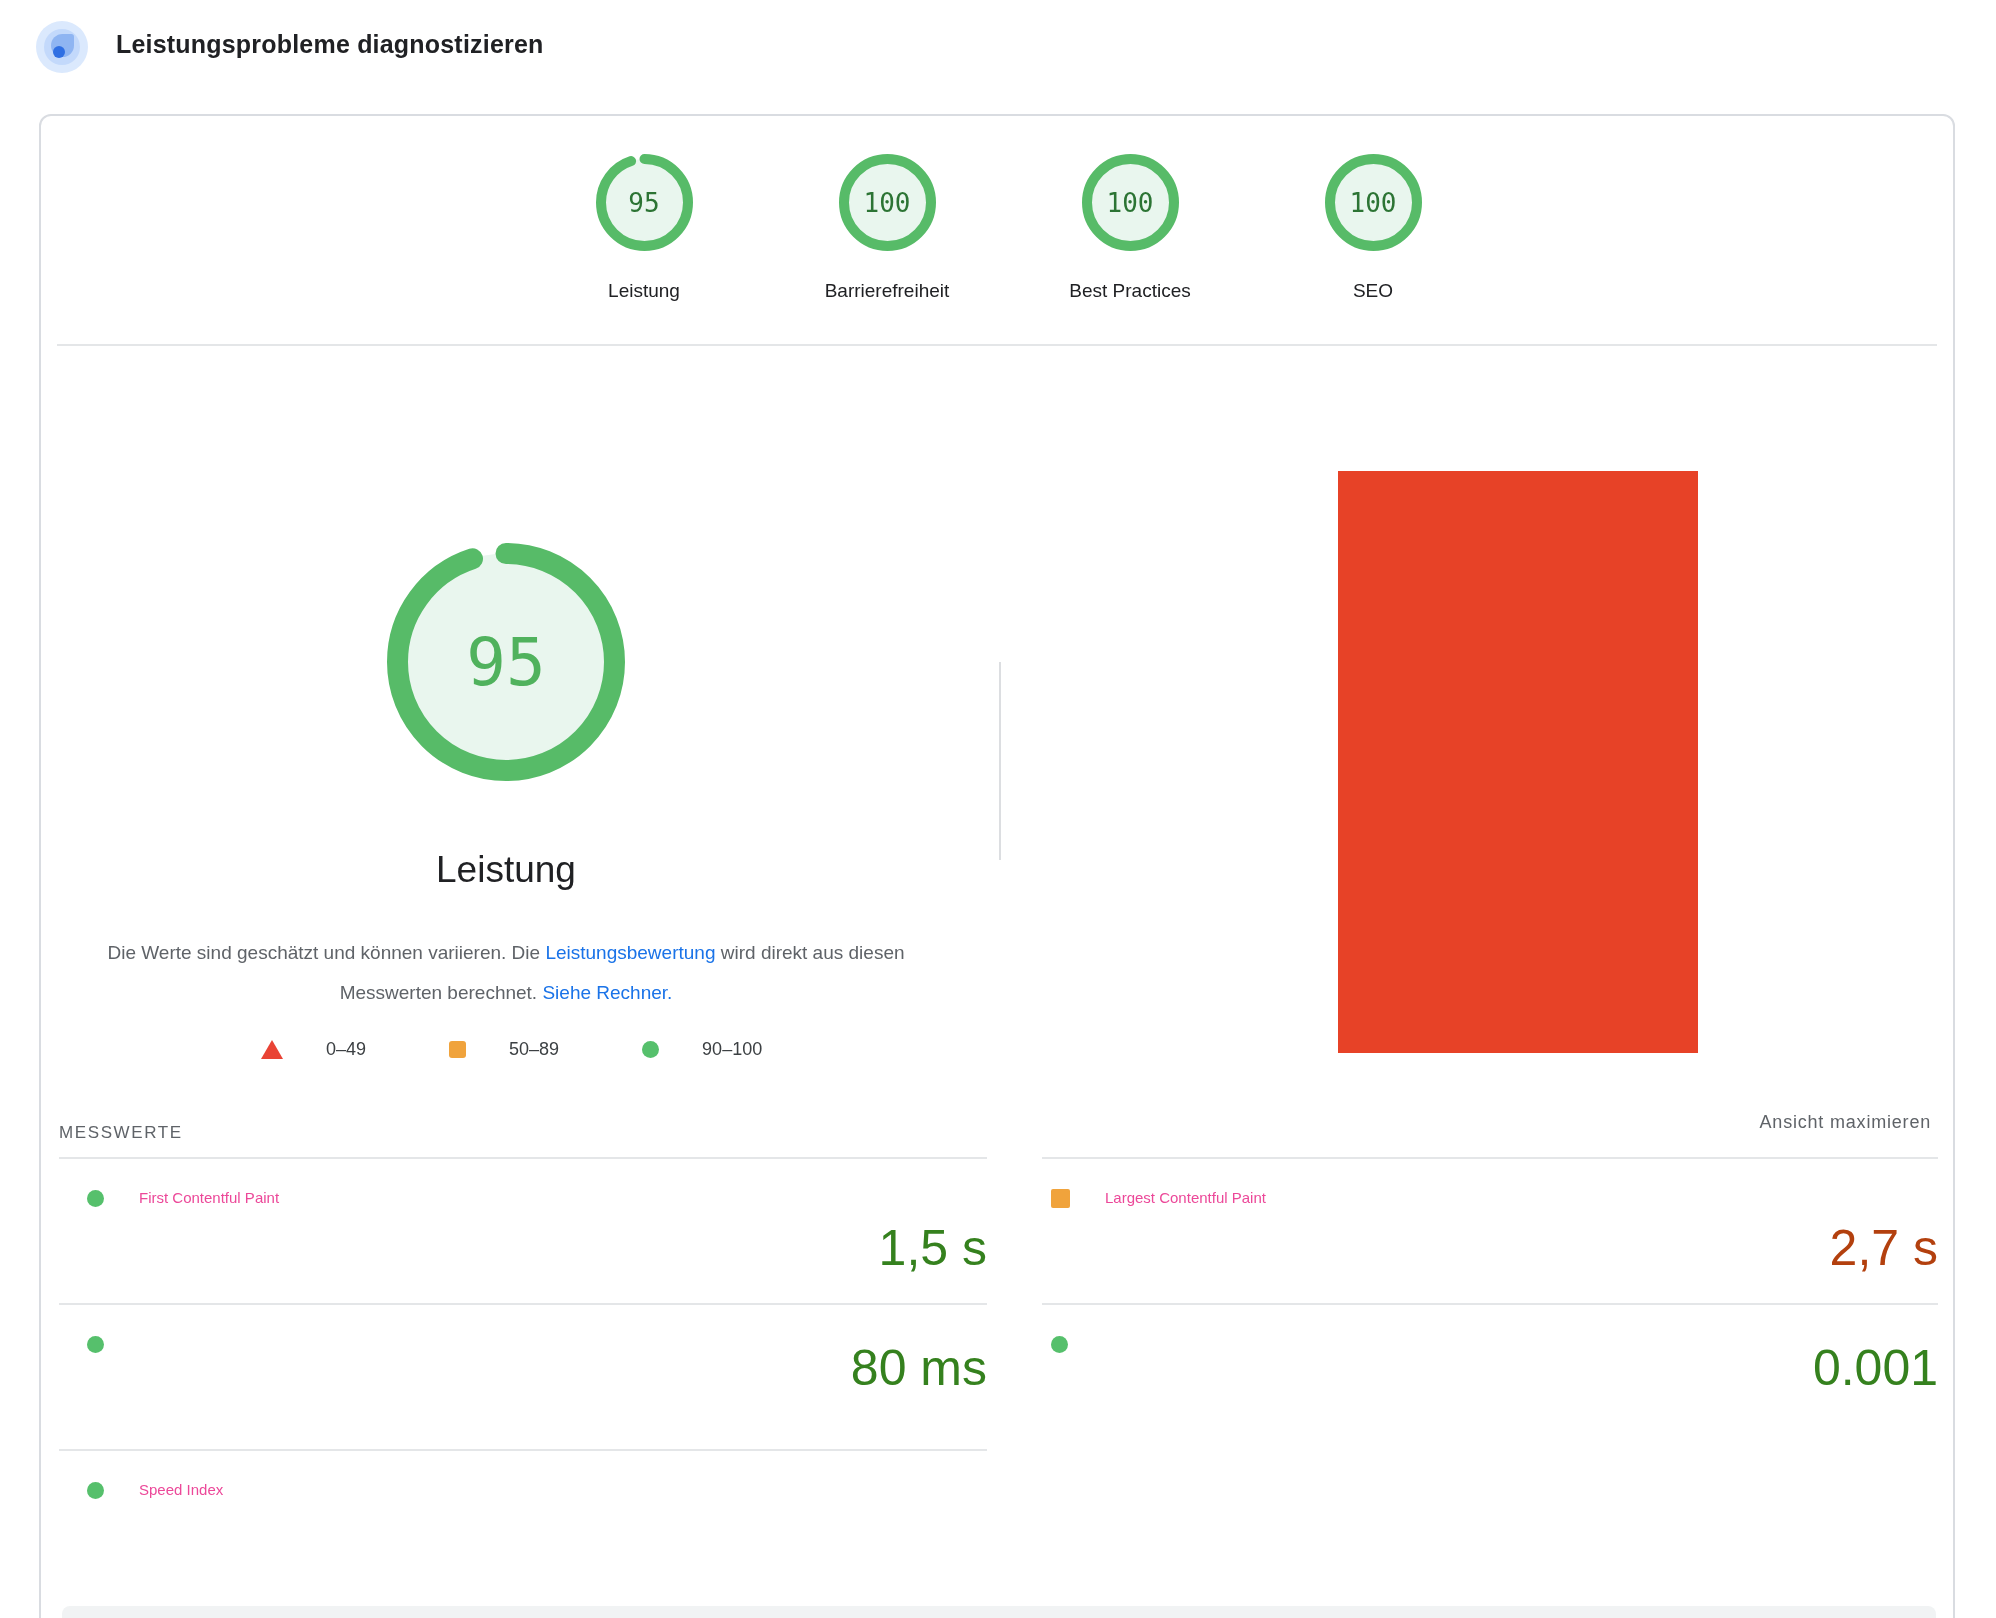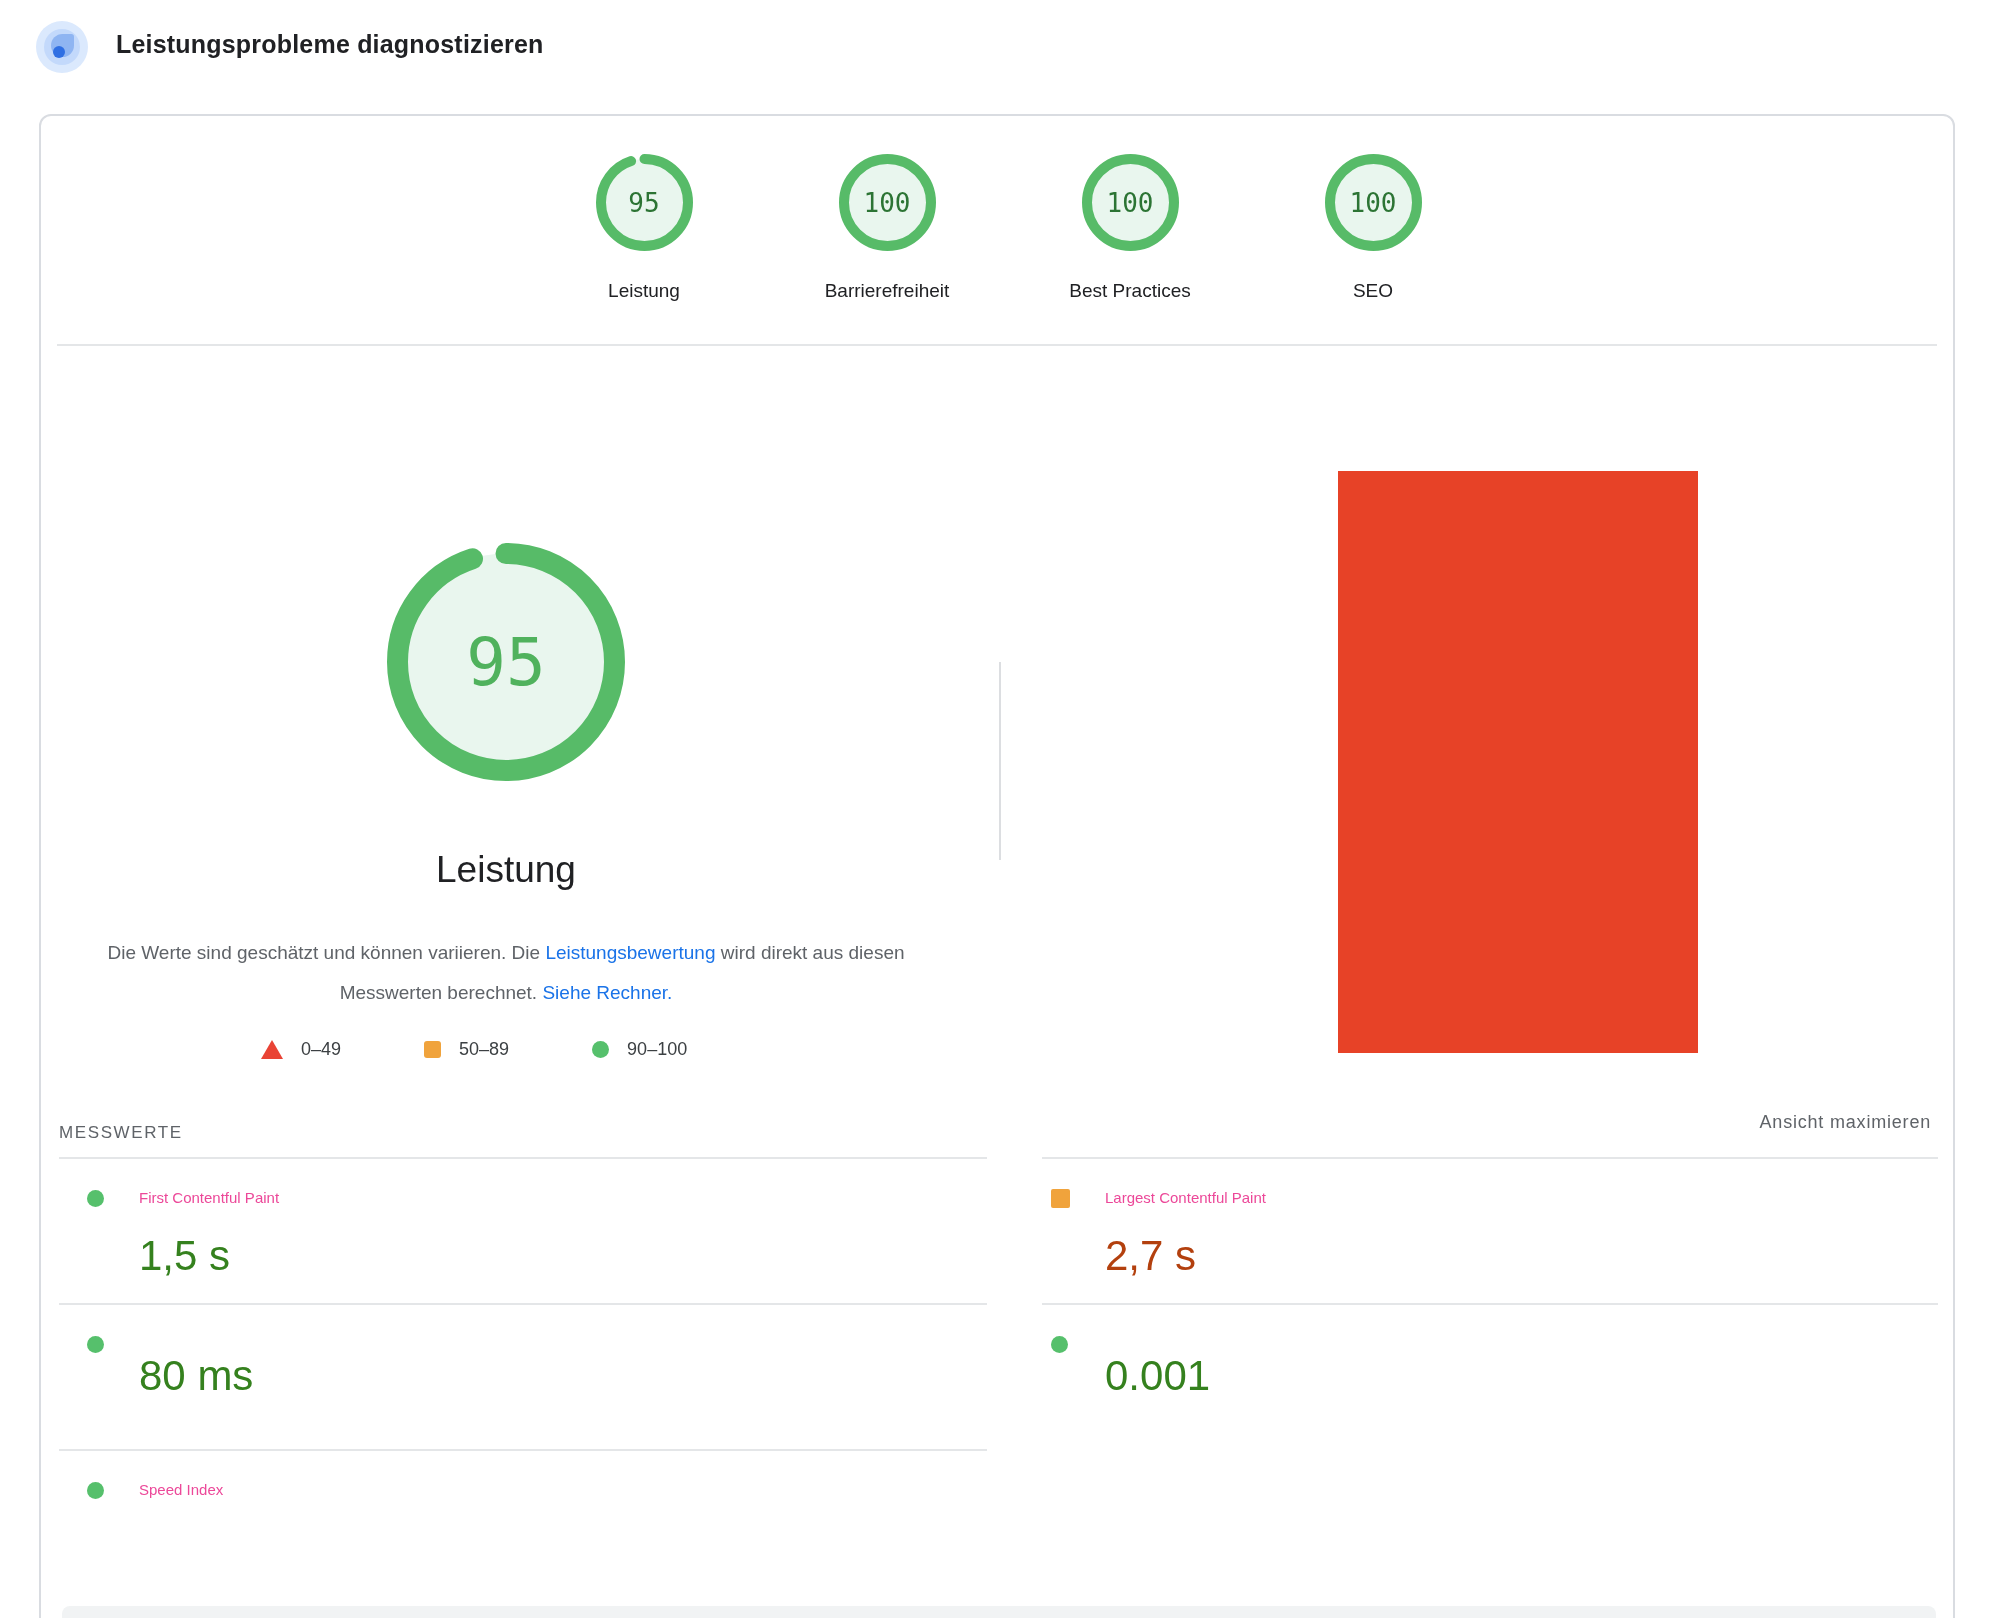--- a/index.html
+++ b/index.html
@@ -33,21 +33,21 @@
   .gauge-item .glabel{margin-top:29px;font-size:19px;color:#202124;white-space:nowrap;}
   .divider-top{top:228px;left:16px;right:16px;height:0;border-top:2px solid var(--c-divider);}
   
   .big-gauge{left:346px;top:427px;width:238px;height:238px;}
   .big-gauge .score{position:absolute;inset:0;display:flex;align-items:center;justify-content:center;
     font-family:"DejaVu Sans Mono",monospace;font-size:66px;color:var(--c-score_big);}
   .perf-title{left:265px;top:733px;width:400px;text-align:center;font-size:37px;font-weight:400;color:#202124;}
   .perf-desc{left:60px;top:798px;width:810px;text-align:center;font-size:19px;line-height:40px;color:#5f6368;}
   .perf-desc a{color:var(--c-link);text-decoration:none;cursor:pointer;}
   .legend{left:220px;top:919px;display:flex;gap:83px;align-items:center;height:28px;}
-  .legend-item{display:flex;align-items:center;gap:18px;}
+  .legend-item{display:flex;align-items:center;gap:43px;}
   .legend-item .ltext{font-size:18px;color:#3c4043;}
   .lmark{width:17px;height:17px;flex:0 0 auto;}
   .lmark.triangle{width:0;height:0;background:none;
     border-left:11px solid transparent;border-right:11px solid transparent;border-bottom:19px solid var(--c-legend_red);}
   .lmark.square{border-radius:3px;background:var(--c-legend_orange);}
   .lmark.circle{border-radius:50%;background:var(--c-legend_green);}
   
   .v-divider{left:958px;top:546px;width:2px;height:198px;background:#dcdee1;}
   .thumb{left:1297px;top:355px;width:360px;height:582px;background:var(--c-thumbnail_red);}
   
@@ -60,21 +60,21 @@
   .metric-row{position:relative;box-sizing:border-box;padding-top:26px;height:146px;}
   .metric-row.rule{border-bottom:2px solid var(--c-divider);}
   .metric-row .marker{position:absolute;top:31px;width:17px;height:17px;}
   .marker.m-good{border-radius:50%;background:var(--c-legend_green);}
   .marker.m-average{border-radius:2px;background:var(--c-legend_orange);width:19px;height:19px;top:30px;}
   .mcol.left .marker{left:28px;}
   .mcol.right .marker{left:9px;}
   .metric-row .mname{font-size:15px;line-height:26px;color:#ec4899;}
   .mcol.left .mname,.mcol.left .mvalue{margin-left:80px;}
   .mcol.right .mname,.mcol.right .mvalue{margin-left:63px;}
-  .metric-row .mvalue{margin-top:22px;font-size:42px;line-height:46px;}
+  .metric-row .mvalue{margin-top:14px;font-size:50px;line-height:46px;text-align:right;}
   .mvalue.v-good{color:var(--c-good);}
   .mvalue.v-average{color:var(--c-average);}
   
   .footer-bar{left:21px;top:1490px;width:1874px;height:60px;background:#f1f3f4;border-radius:8px 8px 0 0;cursor:pointer;}
 </style>
 </head>
 <body style="--c-ring: #57bb68; --c-fill: #e9f6ee; --c-score_small: #2c7434; --c-score_big: #50b25d; --c-good: #35811e; --c-average: #b3400e; --c-legend_red: #e94335; --c-legend_orange: #f0a33c; --c-legend_green: #56c06c; --c-link: #1a73e8; --c-thumbnail_red: #e74227;">
 
 <div class="hdr-icon">
   <div class="mid"></div>

